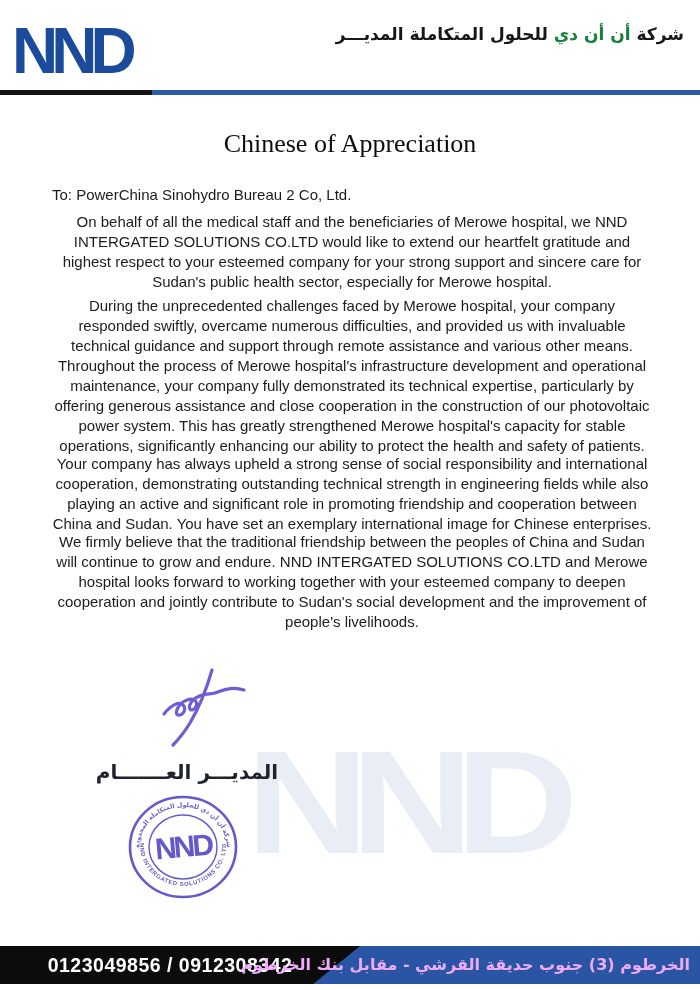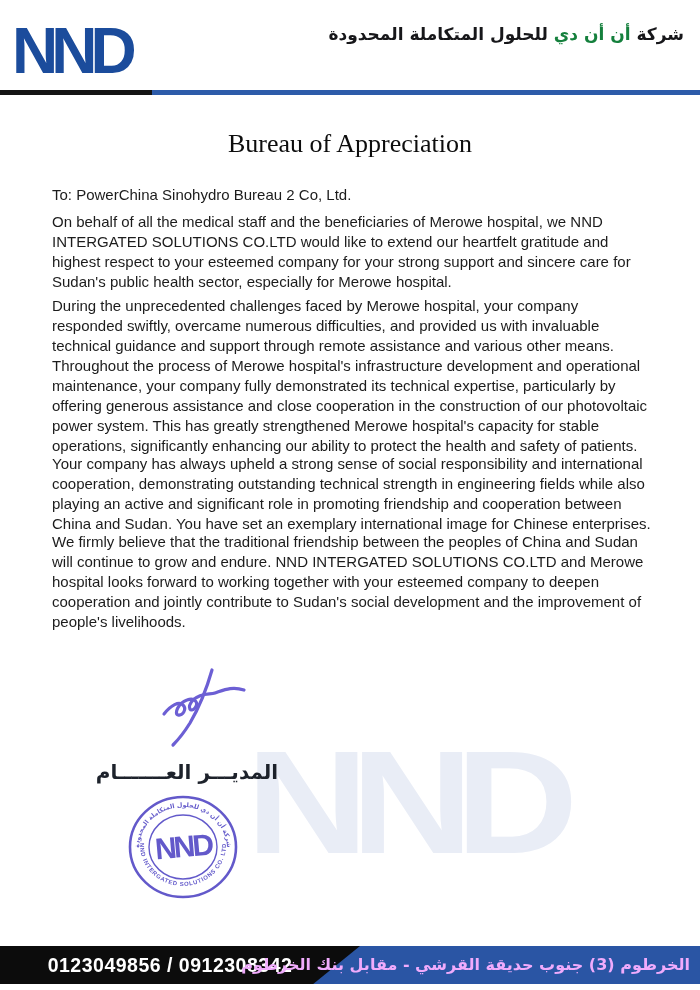--- a/index.html
+++ b/index.html
@@ -35,21 +35,21 @@
 
   
   .title {
     position:absolute; left:0; top:129px; width:700px;
     text-align:center; font-family:"Liberation Serif", serif;
     font-size:26px; color:#0d0d0d;
   }
   .to-line { position:absolute; left:52px; top:186px; font-size:15px; color:#1c1c1c; }
   .para {
     position:absolute; left:52px; width:600px;
-    font-size:15px; line-height:20px; color:#1c1c1c; text-align:left;
+    font-size:15px; line-height:20px; color:#1c1c1c; text-align:center;
   }
   .p1 { top:212px; } .p2 { top:296px; } .p3 { top:454px; }
   .p4 { top:532px; } .p5 { top:626px; }
 
   
   .watermark {
     position:absolute; left:246px; top:742px; z-index:1;
     font-weight:900; font-size:170px; line-height:140px;
     letter-spacing:-18px; color:#e9edf6;
     transform:scaleY(0.86); transform-origin:top left;
@@ -95,27 +95,27 @@
 </head>
 <body>
 
 <div class="page">
 
   <div class="logo">NND</div>
 
   <div class="hdr-ar arabic">
     <span>شركة</span>
     <span class="brand">أن أن دي</span>
-    <span>للحلول المتكاملة المحدودة</span>
+    <span>للحلول المتكاملة المديـــر</span>
   </div>
 
 
   <div class="rule"></div>
 
-  <div class="title">Bureau of Appreciation</div>
+  <div class="title">Chinese of Appreciation</div>
   <div class="to-line">To: PowerChina Sinohydro Bureau 2 Co, Ltd.</div>
 
   <p class="para p1">On behalf of all the medical staff and the beneficiaries of Merowe hospital, we NND INTERGATED SOLUTIONS CO.LTD would like to extend our heartfelt gratitude and highest respect to your esteemed company for your strong support and sincere care for Sudan's public health sector, especially for Merowe hospital.</p>
   <p class="para p2">During the unprecedented challenges faced by Merowe hospital, your company responded swiftly, overcame numerous difficulties, and provided us with invaluable technical guidance and support through remote assistance and various other means. Throughout the process of Merowe hospital's infrastructure development and operational maintenance, your company fully demonstrated its technical expertise, particularly by offering generous assistance and close cooperation in the construction of our photovoltaic power system. This has greatly strengthened Merowe hospital's capacity for stable operations, significantly enhancing our ability to protect the health and safety of patients.</p>
   <p class="para p4">We firmly believe that the traditional friendship between the peoples of China and Sudan will continue to grow and endure. NND INTERGATED SOLUTIONS CO.LTD and Merowe hospital looks forward to working together with your esteemed company to deepen cooperation and jointly contribute to Sudan's social development and the improvement of people's livelihoods.</p>
   <p class="para p3">Your company has always upheld a strong sense of social responsibility and international cooperation, demonstrating outstanding technical strength in engineering fields while also playing an active and significant role in promoting friendship and cooperation between China and Sudan. You have set an exemplary international image for Chinese enterprises.</p>
 
   <div class="watermark">NND</div>
 
   <svg class="sig-svg" width="95" height="82" viewBox="0 0 95 82" fill="none">

